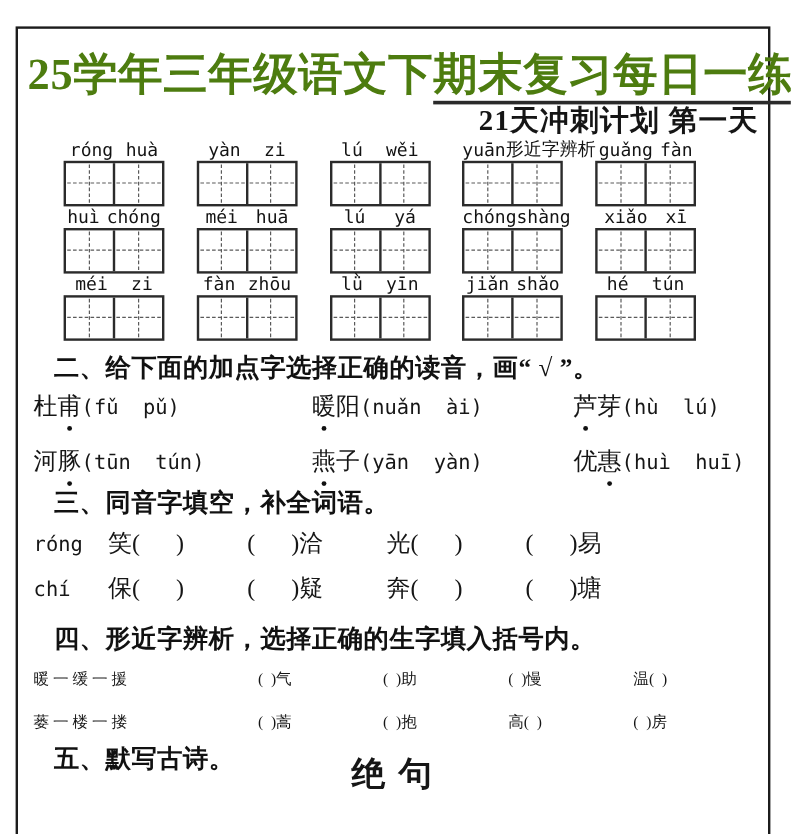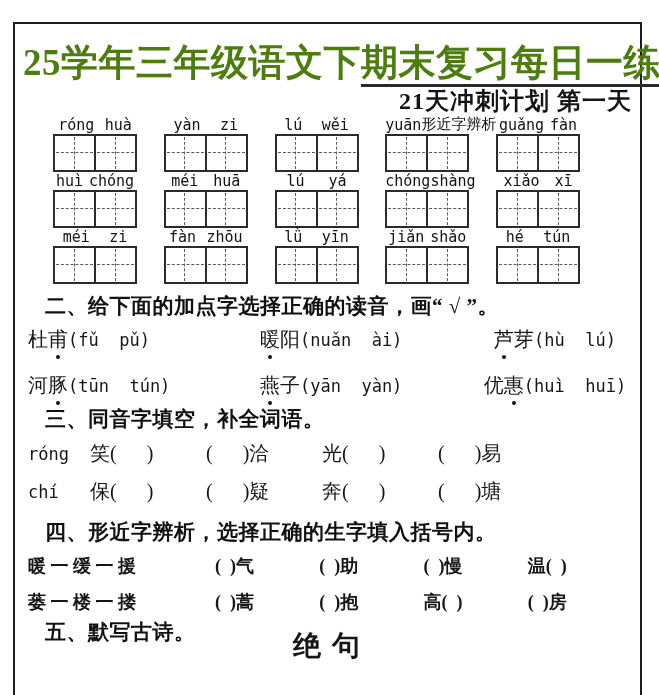--- a/index.html
+++ b/index.html
@@ -45,33 +45,33 @@
     border-top:1.5px dashed #5a5a5a;
   }
   .pw-cell::after{
     content:"";position:absolute;top:1px;bottom:1px;left:50%;margin-left:-1px;
     border-left:1.5px dashed #5a5a5a;
   }
   
   .dy-row{display:flex;margin-left:5px;font-size:20px;line-height:30px;white-space:pre;}
   .dy-row .col1{width:232px;}
   .dy-row .col2{width:218px;}
-  .dy-row .col3{flex:1;text-align:center;}
+  .dy-row .col3{flex:1;}
   .opts{font-family:"DejaVu Sans Mono",monospace;font-size:17px;}
   .dotted{position:relative;display:inline-block;}
   .dotted::after{
     content:"";position:absolute;left:50%;transform:translateX(-50%);
     bottom:-5px;width:4px;height:4px;border-radius:50%;background:#111;
   }
   
   .ty-row{display:flex;margin-left:5px;font-size:20px;line-height:28px;white-space:pre;align-items:baseline;}
   .ty-lead{width:62px;font-family:"DejaVu Sans Mono",monospace;font-size:17px;}
   .ty-cell{width:116px;}
   
-  .xj-row{display:flex;margin-left:5px;font-size:18px;line-height:28px;white-space:pre;align-items:flex-end;font-weight:bold;}
+  .xj-row{display:flex;margin-left:5px;font-size:13px;line-height:28px;white-space:pre;align-items:flex-end;}
   .xj-lead{width:190px;}
   .xj-cell{width:106px;}
   
   .gs-wrap{position:relative;margin-top:2px;}
   .poem-title{
     text-align:center;font-weight:bold;font-size:28px;line-height:24px;
     margin-top:-12px;letter-spacing:2px;
   }
   .mt6{margin-top:6px;}.mt4{margin-top:4px;}.mt8{margin-top:8px;}
   .mt12{margin-top:12px;}.mt16{margin-top:4px;}

